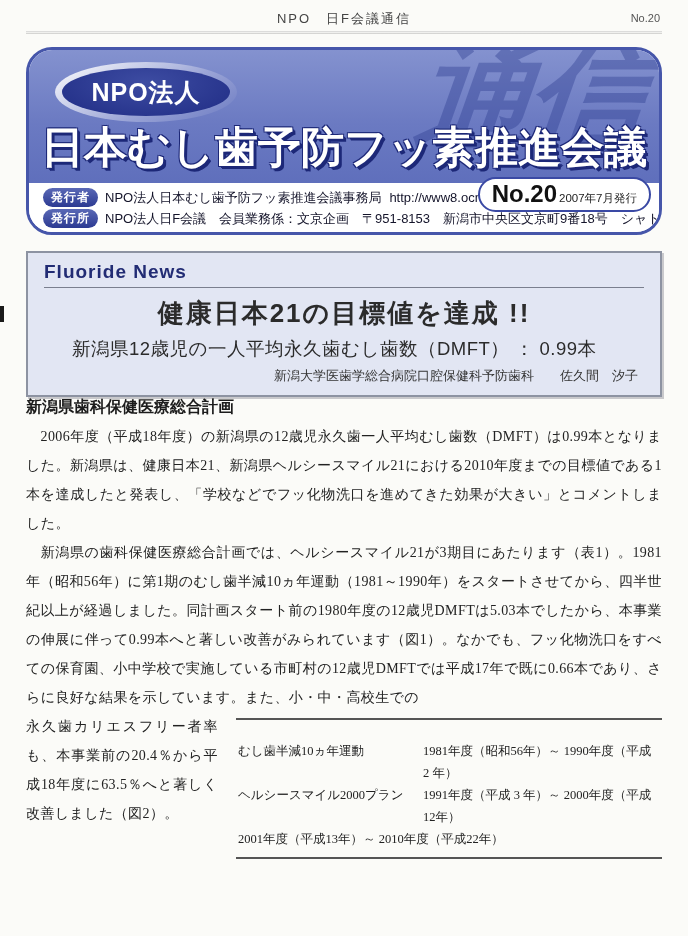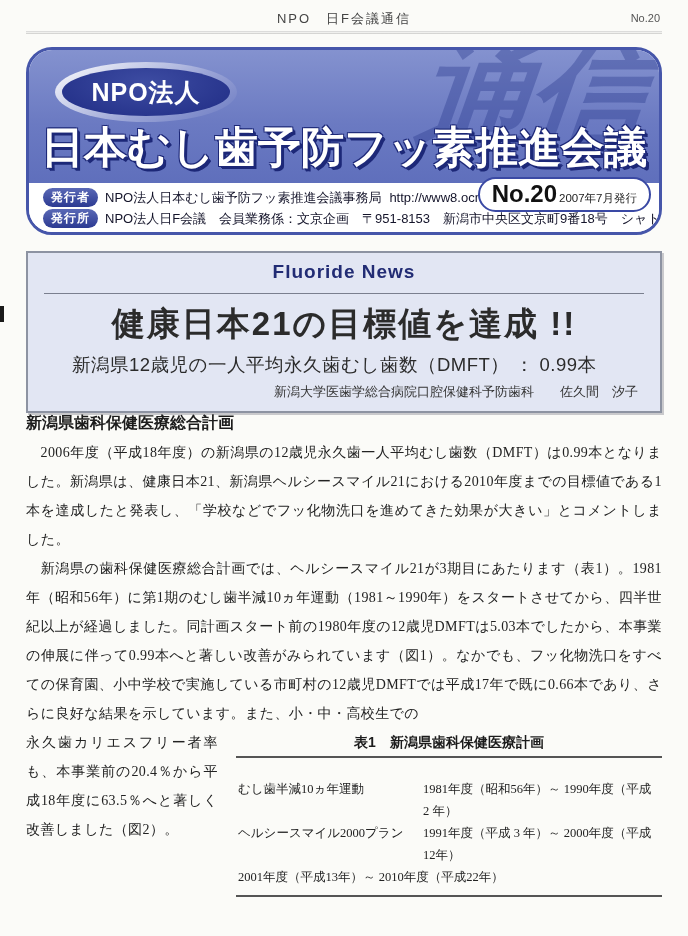--- a/index.html
+++ b/index.html
@@ -40,22 +40,22 @@
   .issue-pill { position:absolute; right:8px; top:-6px; background:#fff; border:2.5px solid #3a49a4;
                 border-radius:18px; padding:1px 12px 2px; display:flex; align-items:baseline; z-index:5; }
   .issue-no { font-size:24px; font-weight:bold; color:#111; letter-spacing:0; }
   .issue-date { font-size:11.5px; color:#222; margin-left:2px; }
   .contact-line { font-size:13px; color:#14142a; text-align:center; padding-left:70px; }
 
   
   .news-box { margin-top:16px; background:var(--news-bg,#e2e6f3); border:2px solid #8d93a2;
               box-shadow:2px 2px 0 #c9c9cc; padding:8px 16px 10px; }
   .news-kicker { font-size:19px; font-weight:bold; color:var(--news-heading,#222c74);
-                 border-bottom:1.5px solid #7a7f8e; padding-bottom:10px; letter-spacing:1px;text-align:center; }
-  .news-headline { text-align:center; font-size:33px; font-weight:900; color:#2b2b2b;
+                 border-bottom:1.5px solid #7a7f8e; padding-bottom:4px; letter-spacing:1px; }
+  .news-headline { text-align:center; font-size:26px; font-weight:900; color:#2b2b2b;
                    margin-top:8px; letter-spacing:2px; }
   .news-line { font-size:18.5px; color:#2b2b2b; margin-top:5px; padding-left:28px; letter-spacing:0.5px; }
   .news-credit { text-align:right; font-size:13px; color:#333; margin-top:6px; padding-right:6px; }
 
   
   .article { }
   .article-heading { font-size:16px; font-weight:bold; color:#1c1c1c; margin-bottom:4px; }
   .para { font-family:"Liberation Serif","DejaVu Serif",serif; font-size:14px; color:#222;
           line-height:29px; text-align:justify; letter-spacing:0.4px; }
   .two-col { display:flex; margin-top:0; }
@@ -115,21 +115,20 @@
     <div class="news-credit">新潟大学医歯学総合病院口腔保健科予防歯科　　佐久間　汐子</div>
   </div>
 
   <div class="article">
     <div class="article-heading">新潟県歯科保健医療総合計画</div>
     <div class="para">　2006年度（平成18年度）の新潟県の12歳児永久歯一人平均むし歯数（DMFT）は0.99本となりました。新潟県は、健康日本21、新潟県ヘルシースマイル21における2010年度までの目標値である1本を達成したと発表し、「学校などでフッ化物洗口を進めてきた効果が大きい」とコメントしました。</div>
     <div class="para">　新潟県の歯科保健医療総合計画では、ヘルシースマイル21が3期目にあたります（表1）。1981年（昭和56年）に第1期のむし歯半減10ヵ年運動（1981～1990年）をスタートさせてから、四半世紀以上が経過しました。同計画スタート前の1980年度の12歳児DMFTは5.03本でしたから、本事業の伸展に伴って0.99本へと著しい改善がみられています（図1）。なかでも、フッ化物洗口をすべての保育園、小中学校で実施している市町村の12歳児DMFTでは平成17年で既に0.66本であり、さらに良好な結果を示しています。また、小・中・高校生での</div>
     <div class="two-col">
       <div class="left-col para">永久歯カリエスフリー者率も、本事業前の20.4％から平成18年度に63.5％へと著しく改善しました（図2）。</div>
       <div class="right-col">
-        <div class="table1-title">表1　新潟県歯科保健医療計画</div>
         <div class="table1">
           <div class="t-row">
             <span class="t-plan">むし歯半減10ヵ年運動</span>
             <span class="t-period">1981年度（昭和56年）～ 1990年度（平成 2 年）</span>
           </div>
           <div class="t-row">
             <span class="t-plan">ヘルシースマイル2000プラン</span>
             <span class="t-period">1991年度（平成 3 年）～ 2000年度（平成12年）</span>
           </div>
           <div class="t-row">

